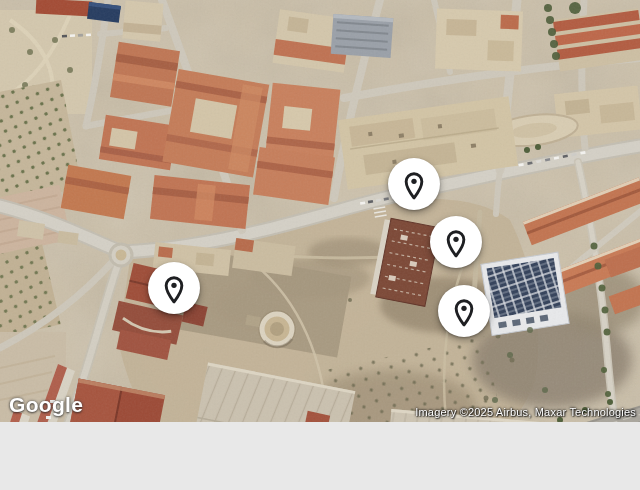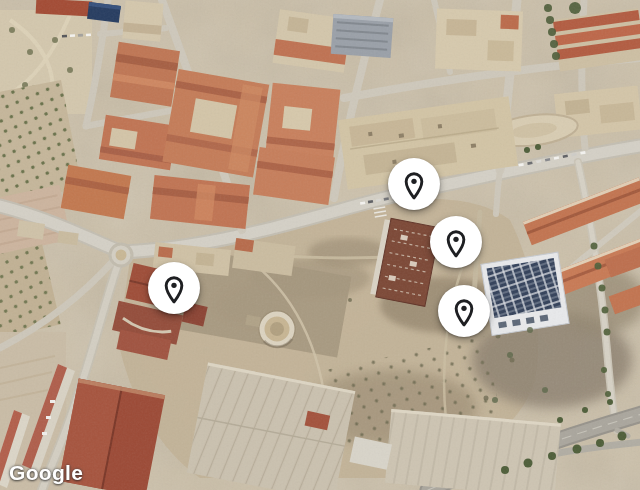--- a/index.html
+++ b/index.html
@@ -1,17 +1,17 @@
 <!DOCTYPE html>
 <html><head>
 <meta charset="utf-8">
 <style>
   html,body{margin:0;padding:0;background:#e8e8e8;}
   .map{
-    position:relative;width:640px;height:490px;overflow:hidden;
+    position:relative;width:640px;height:422px;overflow:hidden;
     background:#cbbfa8;font-family:"Liberation Sans",sans-serif;
     cursor:grab;
   }
   .map svg.sat{position:absolute;left:0;top:0;display:block;}
   .marker{
     position:absolute;display:flex;align-items:center;justify-content:center;
     background:#fff;border-radius:50%;
     box-shadow:0 3px 7px rgba(0,0,0,.35),0 1px 2px rgba(0,0,0,.25);
     cursor:pointer;
   }
@@ -451,14 +451,17 @@
   <div class="marker" style="left: 174px; top: 288px; width: 52px; height: 52px; margin-left: -26px; margin-top: -26px;">
     <svg viewBox="0 0 24 26" width="28" height="30">
       <path d="M12 24.2 C10.6 22.4 5.2 15.6 5.2 10 A6.8 6.8 0 1 1 18.8 10 C18.8 15.6 13.4 22.4 12 24.2 Z" fill="none" stroke="#1e1f22" stroke-width="2.5" stroke-linejoin="round"></path>
       <circle cx="12" cy="9.8" r="2.3" fill="#1e1f22"></circle>
     </svg>
   </div>
 
   <div class="google-logo">
     <span>Google</span>
   </div>
+  <div class="attribution">
+    <span>Imagery ©2025 Airbus, Maxar Technologies</span>
+  </div>
 
 </div>
 
 </body></html>

